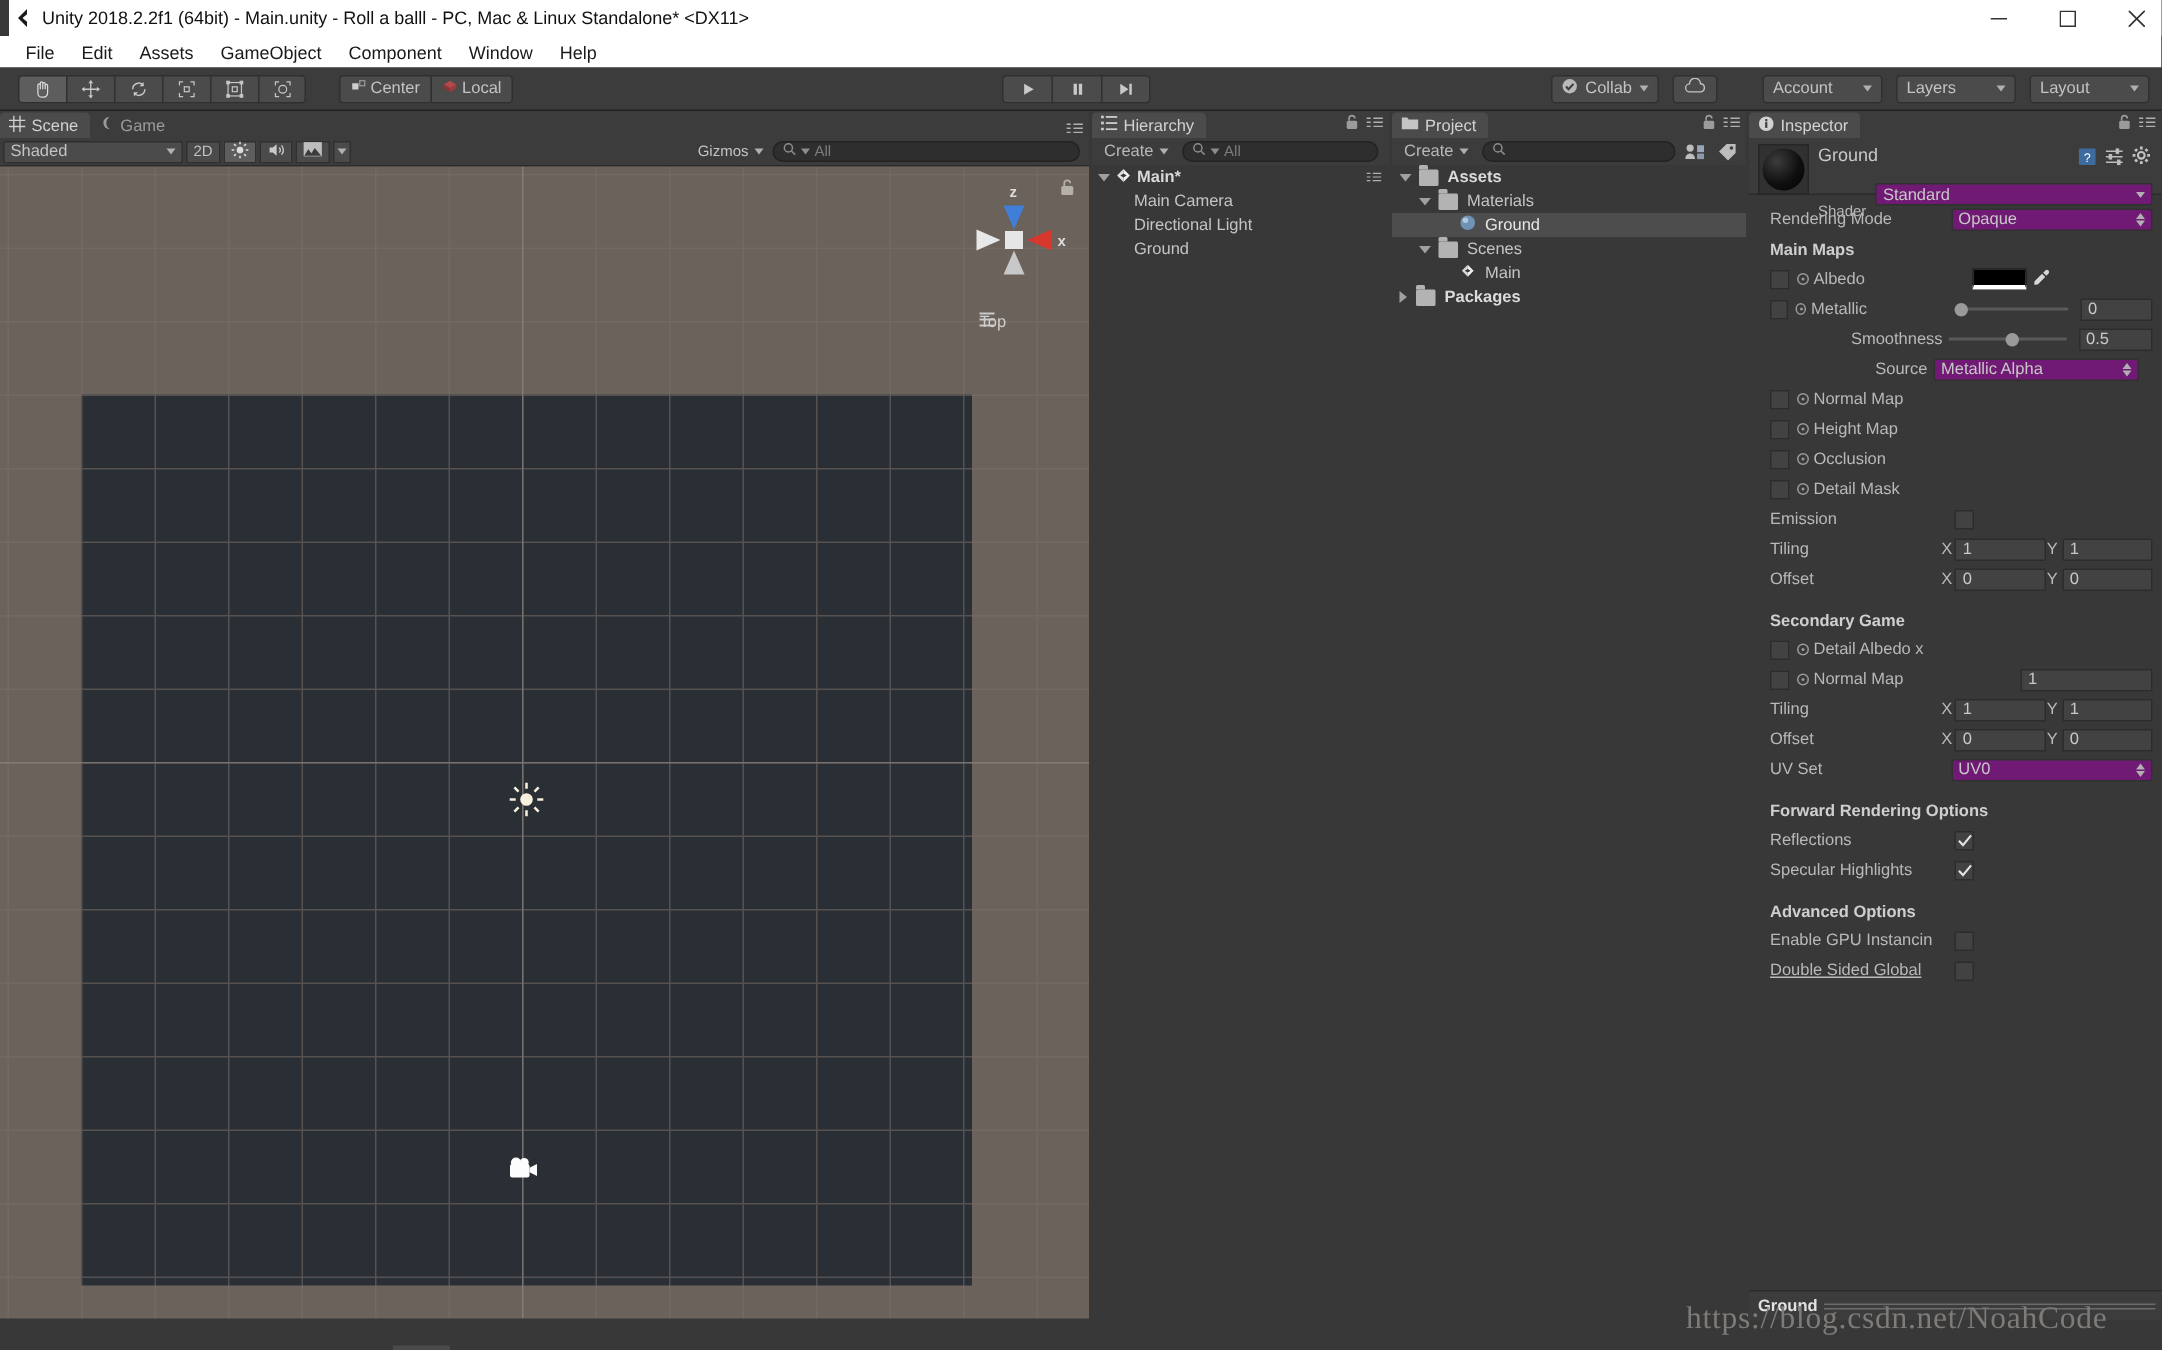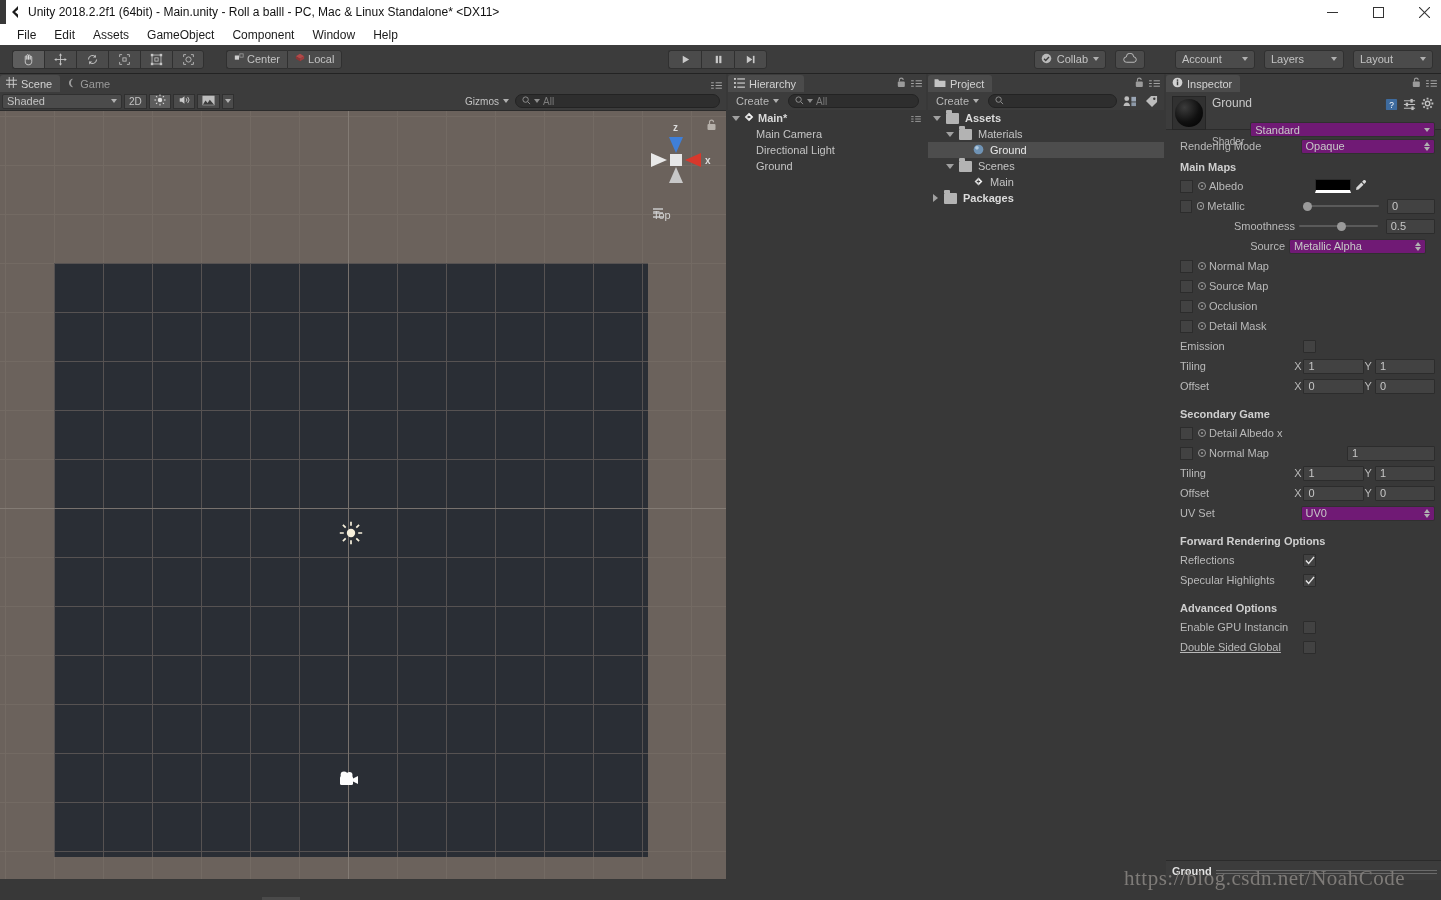--- a/index.html
+++ b/index.html
@@ -805,21 +805,21 @@
       </div>
 
       <div class="row" style="padding-left:14px;">
         <span class="tex-box"></span>
         <span class="circ" style="margin-left:5px;"></span>
         <span style="margin-left:3px;">Normal Map</span>
       </div>
       <div class="row" style="padding-left:14px;">
         <span class="tex-box"></span>
         <span class="circ" style="margin-left:5px;"></span>
-        <span style="margin-left:3px;">Source Map</span>
+        <span style="margin-left:3px;">Height Map</span>
       </div>
       <div class="row" style="padding-left:14px;">
         <span class="tex-box"></span>
         <span class="circ" style="margin-left:5px;"></span>
         <span style="margin-left:3px;">Occlusion</span>
       </div>
       <div class="row" style="padding-left:14px;">
         <span class="tex-box"></span>
         <span class="circ" style="margin-left:5px;"></span>
         <span style="margin-left:3px;">Detail Mask</span>

